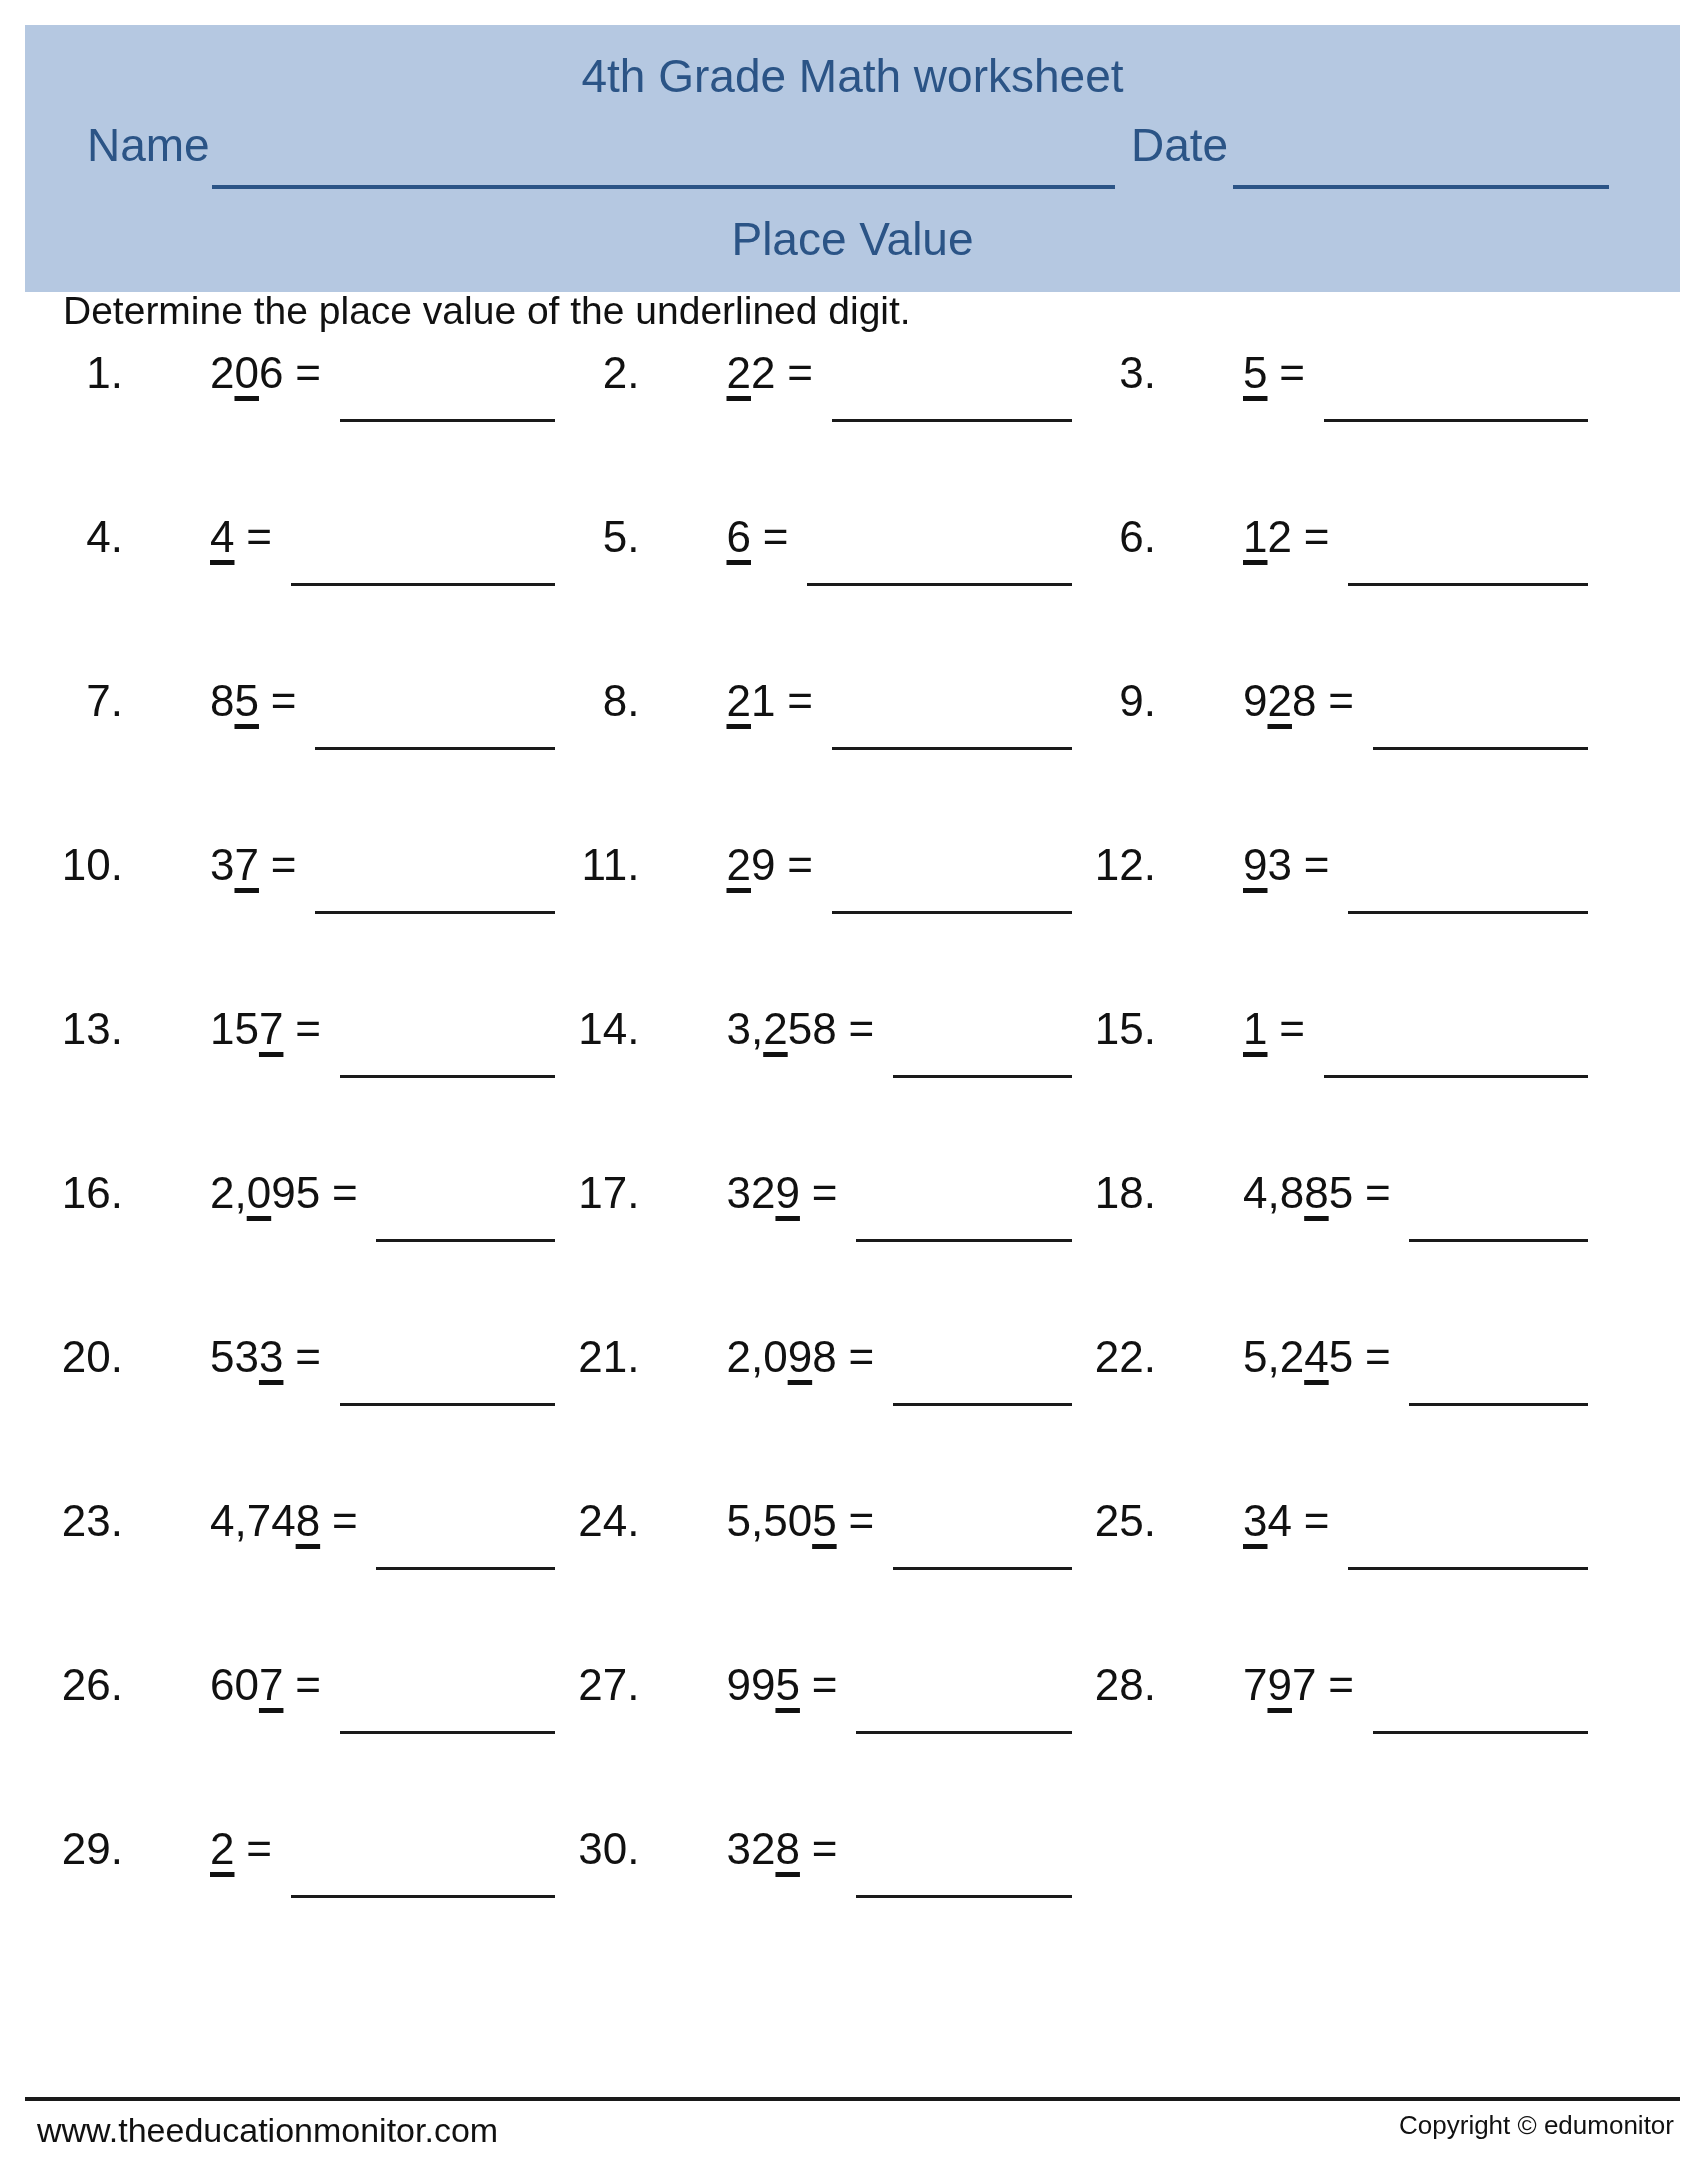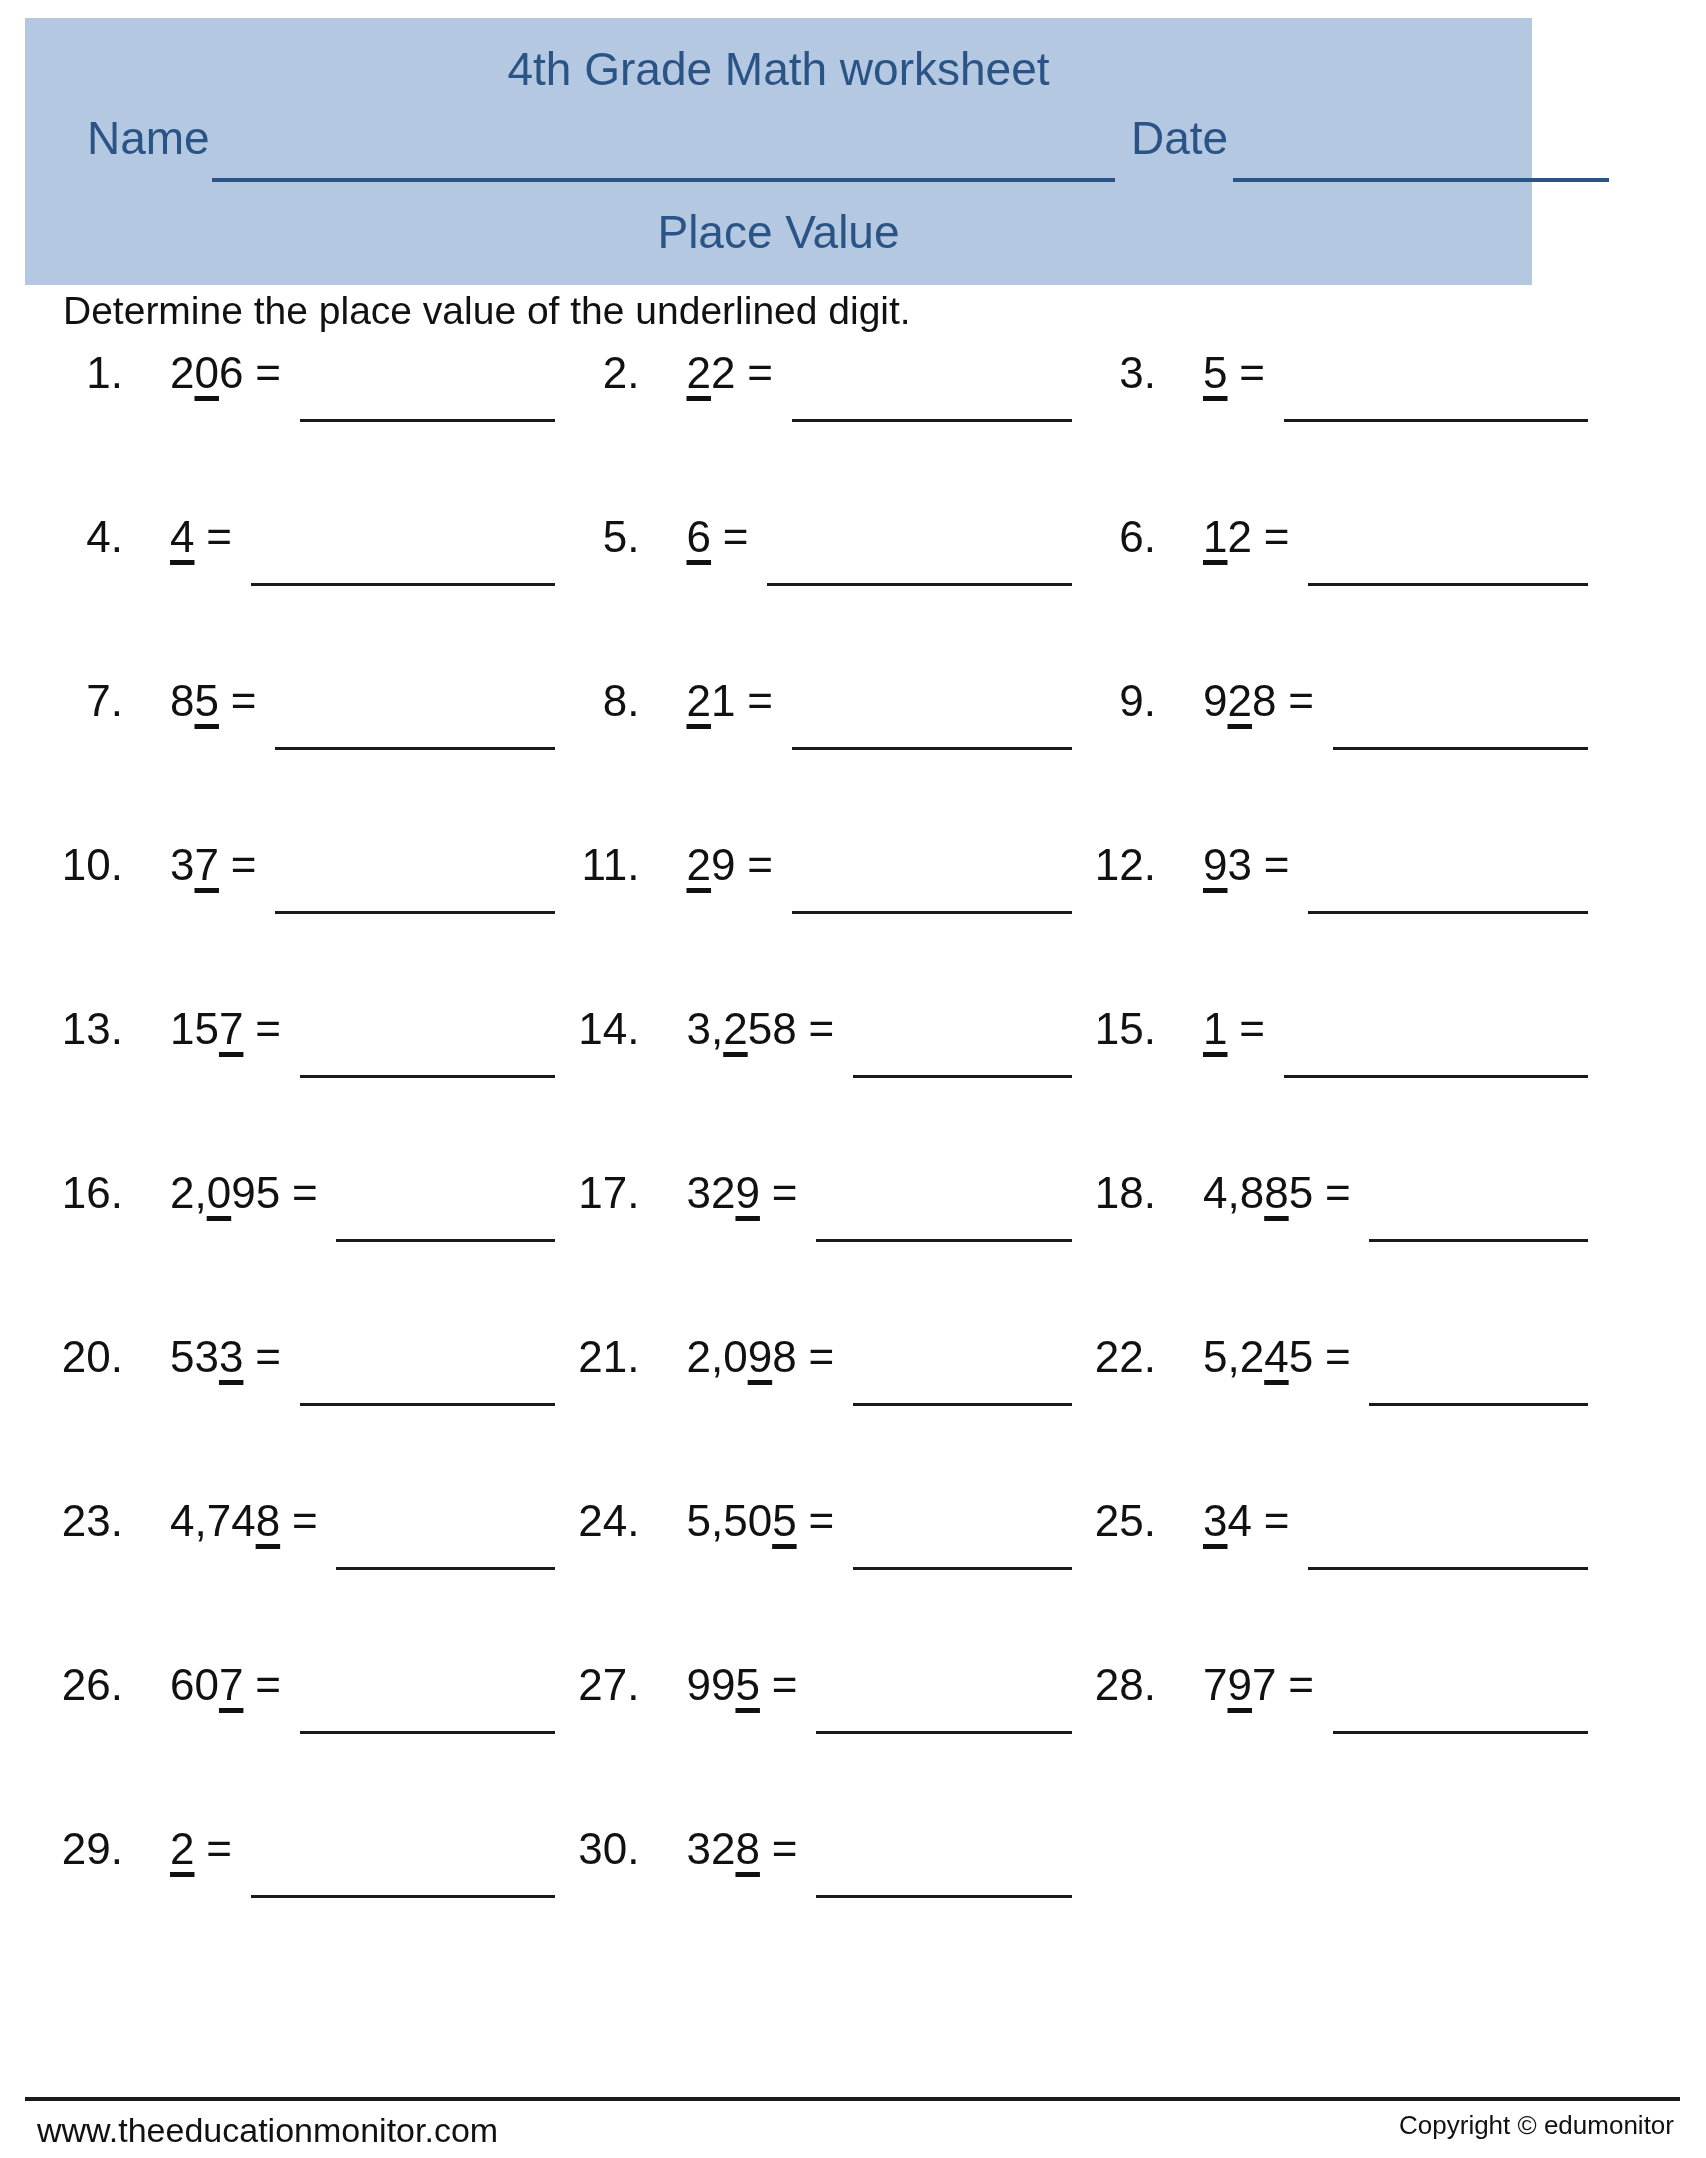--- a/index.html
+++ b/index.html
@@ -12,21 +12,21 @@
   .page{
     position:relative;
     width:1706px;height:2159px;
     background:#ffffff;
     font-family:"Liberation Sans","DejaVu Sans",sans-serif;
     color:var(--body-text);
     overflow:hidden;
   }
   
   .header{
-    position:absolute;left:25px;top:18px;width:1507px;height:267px;
+    position:absolute;left:25px;top:25px;width:1655px;height:267px;
     background:var(--header-bg);
     color:var(--header-text);
   }
   .hdr-title{
     position:absolute;left:0;top:23.6px;width:100%;
     text-align:center;font-size:46px;line-height:1.2;
   }
   .hdr-label{
     position:absolute;top:93px;font-size:46px;line-height:1.2;text-align:right;
   }
@@ -60,21 +60,21 @@
     align-items:flex-start;
     font-size:44px;line-height:51px;
     box-sizing:border-box;
   }
   .pnum{
     flex:0 0 66px;
     text-align:right;
     margin-right:47px;
     white-space:nowrap;
   }
-  .expr{white-space:nowrap;}
+  .expr{white-space:nowrap;margin-left:40px;}
   .u{
     text-decoration:underline;
     text-decoration-thickness:5px;
     text-underline-offset:8.4px;
   }
   .eq{margin-left:11.8px;}
   .blank{
     flex:1 1 auto;
     height:72px;
     margin-left:18.6px;

